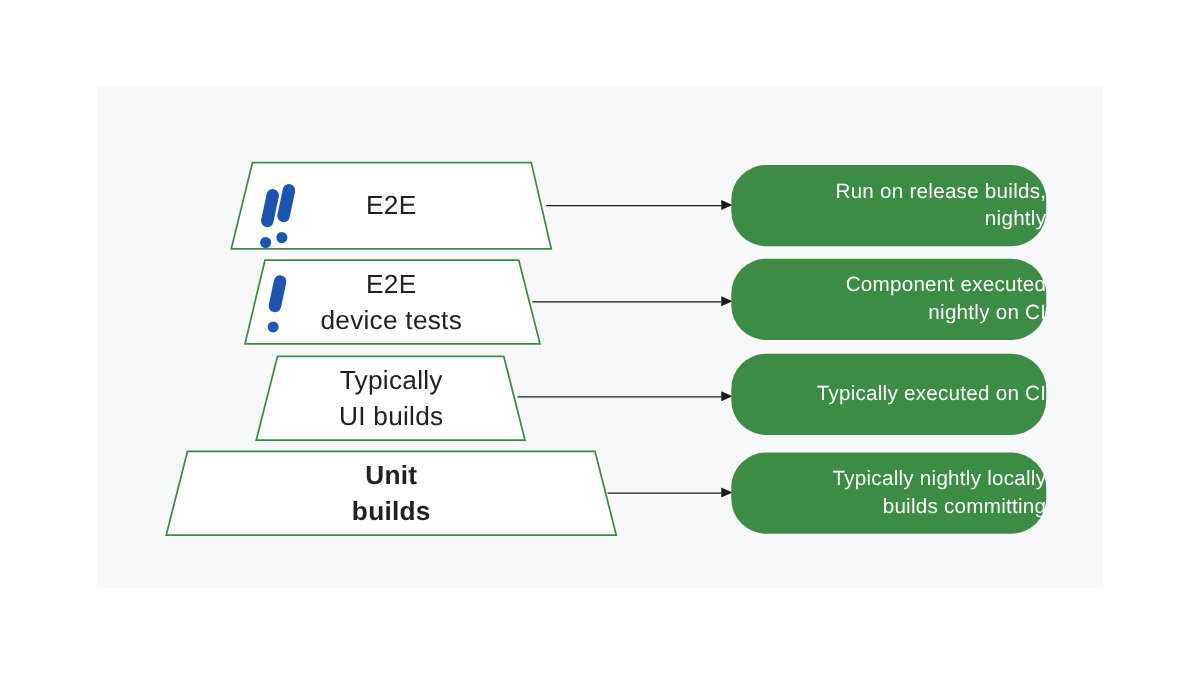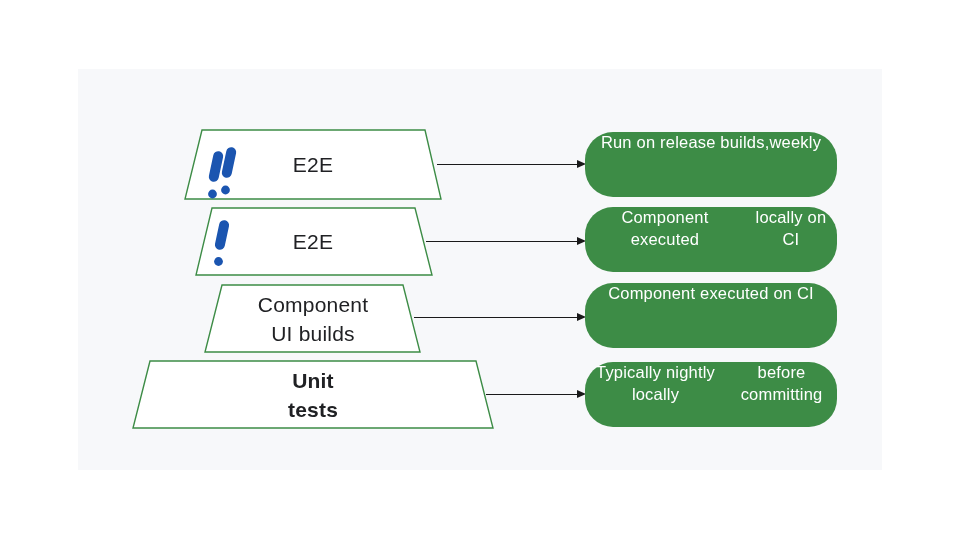--- a/index.html
+++ b/index.html
@@ -66,23 +66,23 @@
     border-left: 9px solid var(--arrow);
   }
   .pill {
     position: absolute;
     left: 585px;
     width: 252px;
     height: 65px;
     background: var(--green);
     border-radius: 28px;
     display: flex;
-    flex-direction: row;
+    flex-direction: column;
     justify-content: center;
-    align-items: flex-start;
+    align-items: flex-end;
     text-align: center;
     color: var(--pill-text);
     font-size: 16.5px;
     line-height: 21.5px;
     letter-spacing: 0.2px;
   }
   .pill span { display: block; }
   
   .t1 { left: 185px; top: 130px; }
   .t2 { left: 196px; top: 208px; }
@@ -121,64 +121,65 @@
     </g>
   </svg>
   <div class="trap-label l1">
     <span>E2E</span>
   </div>
   <div class="arrow a1">
     <span class="arrowhead"></span>
   </div>
   <div class="pill p1">
     <span>Run on release builds,</span>
-    <span>weekly</span>
+    <span>nightly</span>
   </div>
 
   <svg class="trap-svg t2" width="236" height="67" viewBox="0 0 236 67">
     <polygon points="16,0 219,0 236,67 0,67"></polygon>
   </svg>
   <svg class="prio-icon" style="left:211px; top:219px;" width="22" height="50" viewBox="0 0 22 50">
     <g transform="translate(1,1)">
       <rect class="bar" x="5" y="0" width="10" height="30" rx="5" transform="rotate(12 10 15)"></rect>
       <circle class="dot" cx="6.5" cy="41.5" r="4.4"></circle>
     </g>
   </svg>
   <div class="trap-label l2">
     <span>E2E</span>
+    <span>device tests</span>
   </div>
   <div class="arrow a2">
     <span class="arrowhead"></span>
   </div>
   <div class="pill p2">
     <span>Component executed</span>
-    <span>locally on CI</span>
+    <span>nightly on CI</span>
   </div>
 
   <svg class="trap-svg t3" width="215" height="67" viewBox="0 0 215 67">
     <polygon points="17,0 198,0 215,67 0,67"></polygon>
   </svg>
   <div class="trap-label l3">
-    <span>Component</span>
+    <span>Typically</span>
     <span>UI builds</span>
   </div>
   <div class="arrow a3">
     <span class="arrowhead"></span>
   </div>
   <div class="pill p3">
-    <span>Component executed on CI</span>
+    <span>Typically executed on CI</span>
   </div>
 
   <svg class="trap-svg t4" width="360" height="67" viewBox="0 0 360 67">
     <polygon points="17,0 343,0 360,67 0,67"></polygon>
   </svg>
   <div class="trap-label l4">
     <span>Unit</span>
-    <span>tests</span>
+    <span>builds</span>
   </div>
   <div class="arrow a4">
     <span class="arrowhead"></span>
   </div>
   <div class="pill p4">
     <span>Typically nightly locally</span>
-    <span>before committing</span>
+    <span>builds committing</span>
   </div>
 </div>
 
 </body></html>

